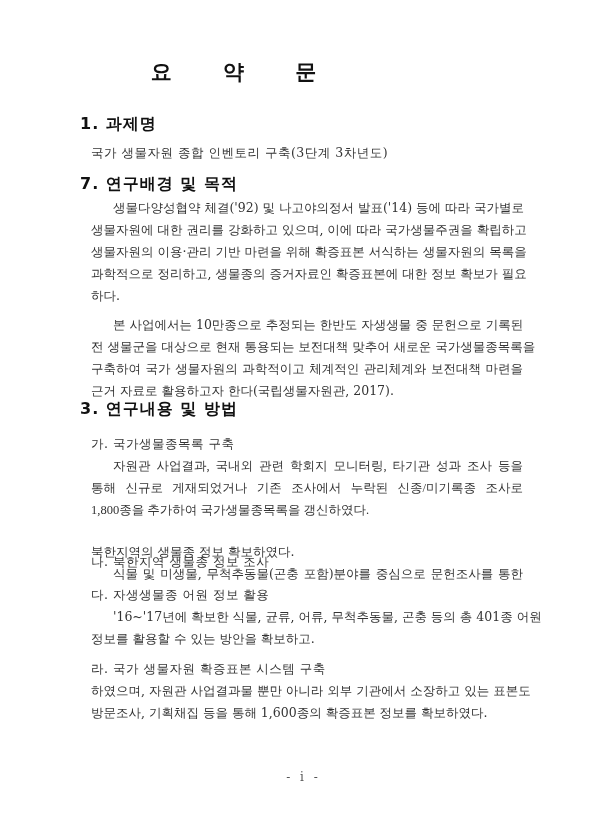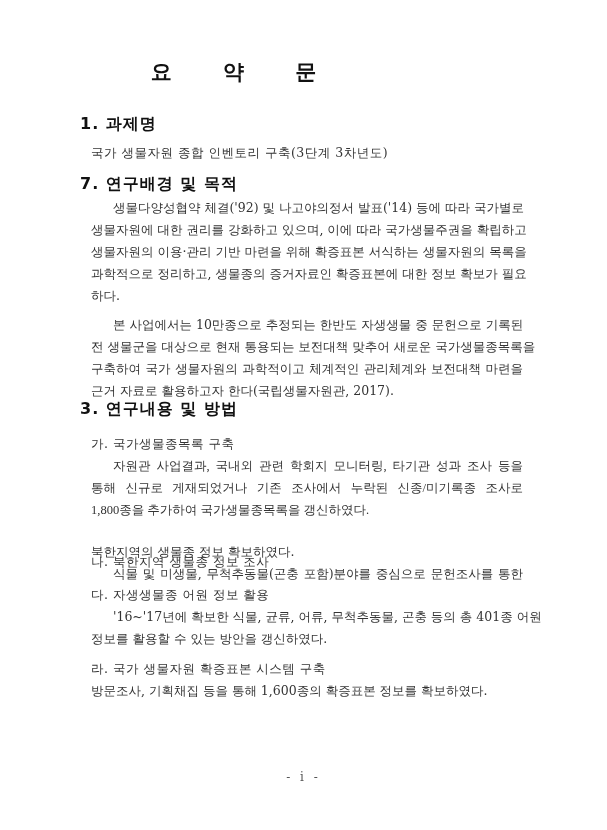--- a/index.html
+++ b/index.html
@@ -53,22 +53,23 @@
 
   <div class="sub" style="top:522px;margin-top:32px;">나. 북한지역 생물종 정보 조사</div>
   <div class="para" style="top:541px;">
     <span class="line last">북한지역의 생물종 정보 확보하였다.</span>
     <span class="line" style="padding-left:22px;">식물 및 미생물, 무척추동물(곤충 포함)분야를 중심으로 문헌조사를 통한</span>
   </div>
 
   <div class="sub" style="top:587px;">다. 자생생물종 어원 정보 활용</div>
   <div class="para" style="top:606px;">
     <span class="line" style="padding-left:22px;">'16~'17년에 확보한 식물, 균류, 어류, 무척추동물, 곤충 등의 총 401종 어원</span>
-    <span class="line last">정보를 활용할 수 있는 방안을 갱신하였다.</span>
+    <span class="line last">정보를 활용할 수 있는 방안을 확보하고.</span>
   </div>
 
   <div class="sub" style="top:661px;">라. 국가 생물자원 확증표본 시스템 구축</div>
   <div class="para" style="top:680px;">
+    <span class="line">하였으며, 자원관 사업결과물 뿐만 아니라 외부 기관에서 소장하고 있는 표본도</span>
     <span class="line last">방문조사, 기획채집 등을 통해 1,600종의 확증표본 정보를 확보하였다.</span>
   </div>
 
   <div class="pagenum">- i -</div>
 </div>
 
 </body></html>

